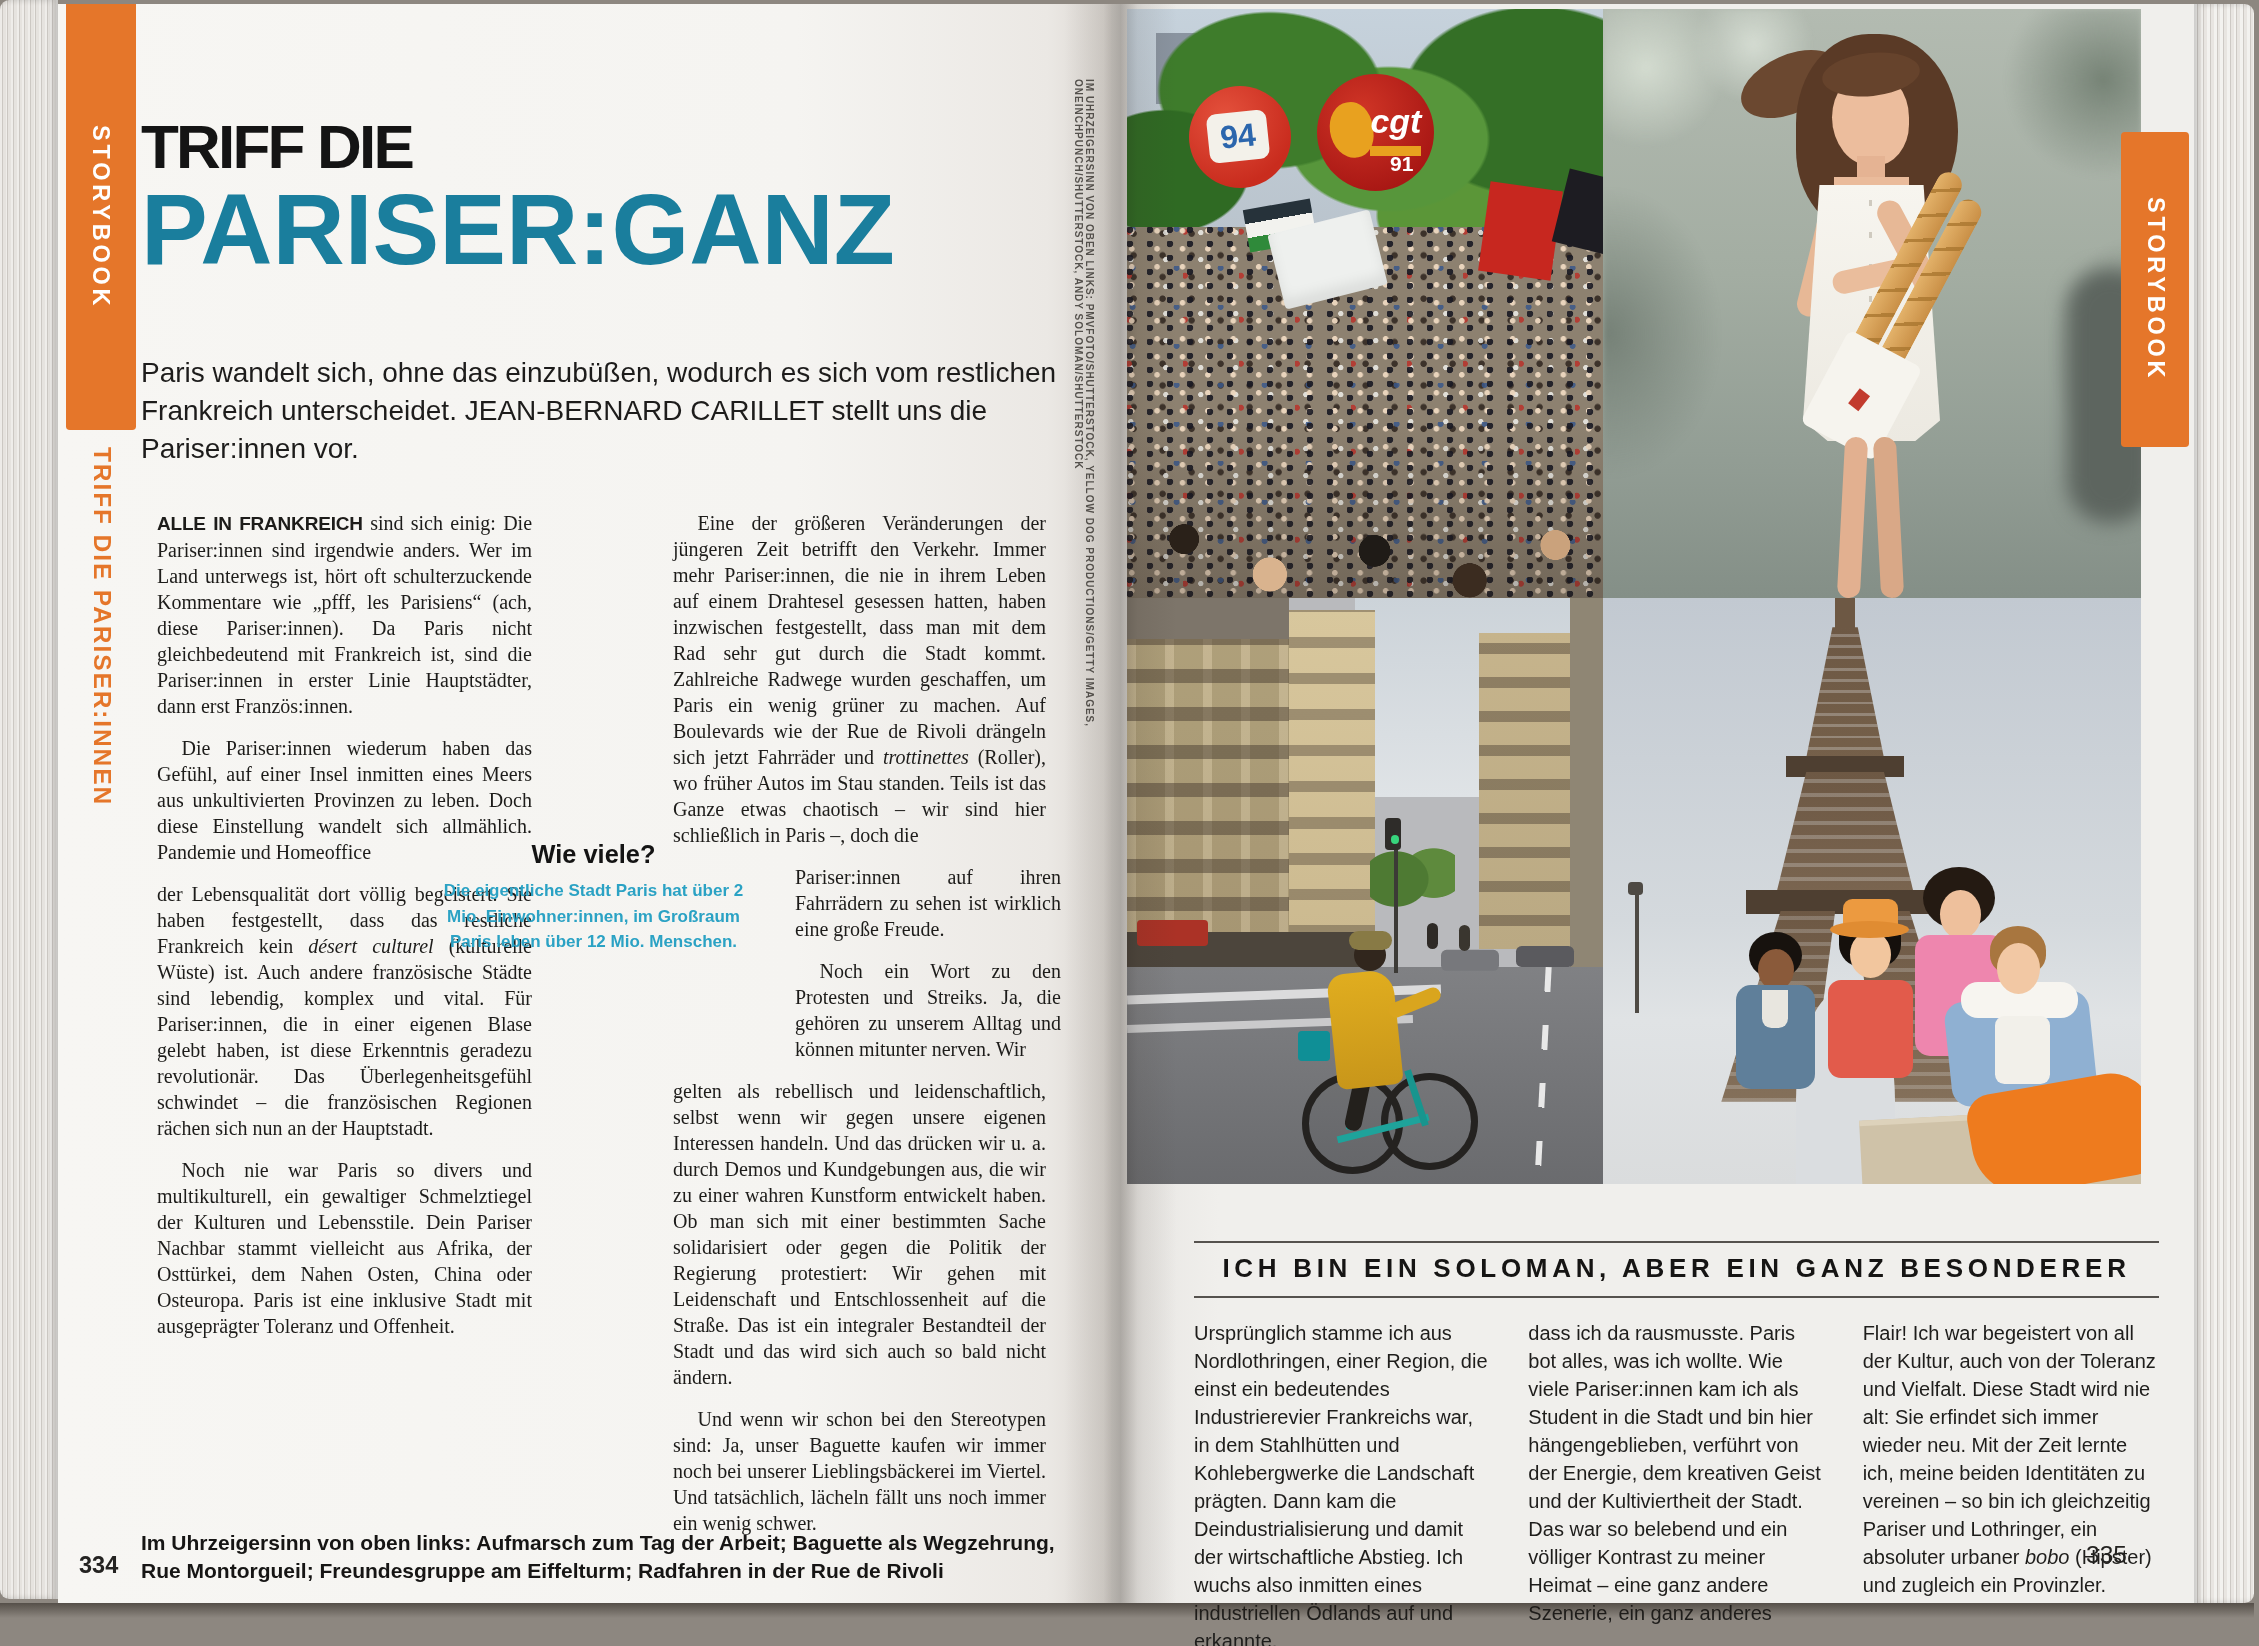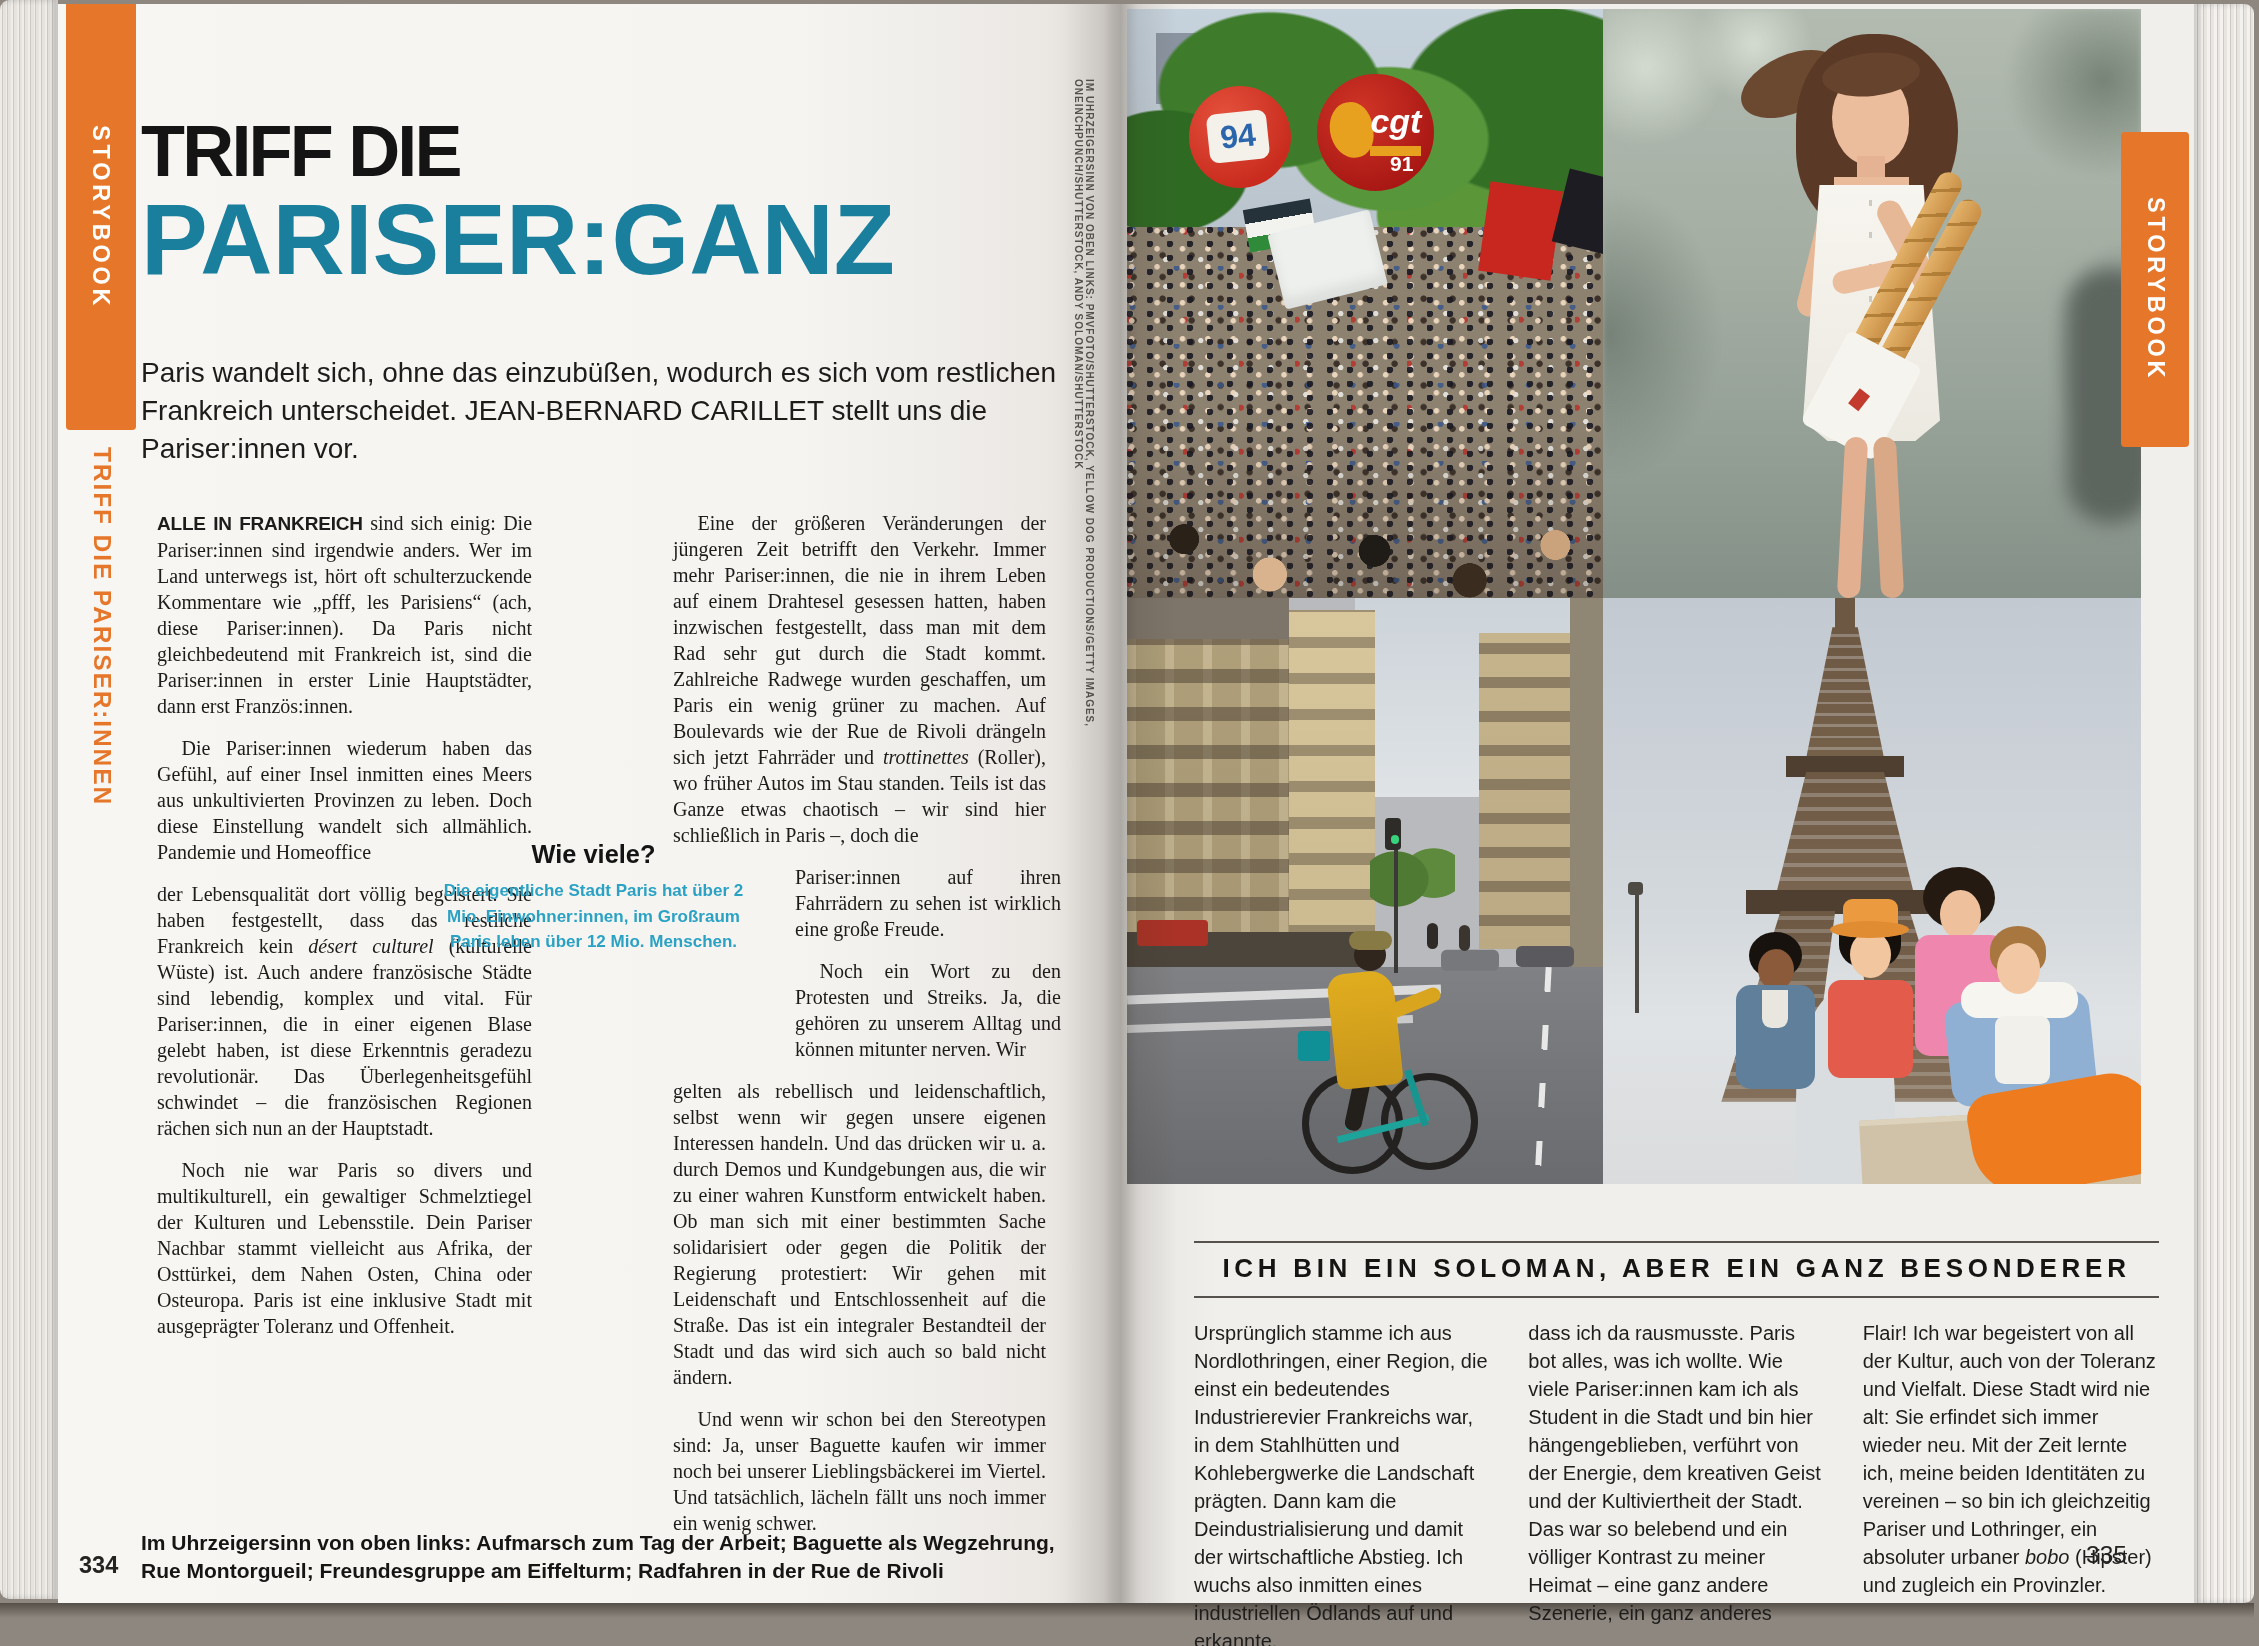--- a/index.html
+++ b/index.html
@@ -28,21 +28,21 @@
   .tab-left{left:7.5px;top:0;width:70px;height:426px;border-radius:0 0 3.8px 3.8px;}
   .tab-right{left:1010px;top:128px;width:68px;height:315px;border-radius:3.8px;}
   .side-title{position:absolute;left:30px;top:443px;writing-mode:vertical-rl;
     font-weight:700;font-size:24.5px;letter-spacing:1.9px;color:#e5762a;}
   .credits{position:absolute;left:1015px;top:75px;height:810px;writing-mode:vertical-rl;
     font-weight:700;font-size:10px;letter-spacing:1px;color:#55524e;}
 
   
   .title{position:absolute;left:83px;top:111px;margin:0;}
   .t1,.t2{display:block;font-weight:700;line-height:1.02;letter-spacing:-2.8px;color:#141414;
-          font-family:"Liberation Sans",sans-serif;font-size:72px;}
+          font-family:"Liberation Sans",sans-serif;font-size:62px;}
   .t2{color:#1a7e9d;font-size:100px;letter-spacing:0;}
   .intro{position:absolute;left:83px;top:350px;width:942px;margin:0;
     font-size:28px;line-height:38px;color:#1d1c1b;}
   .col{position:absolute;top:490px;}
   .col1{left:83px;width:407px;}
   .col2{left:599px;width:405px;}
   .col p{margin:16px;font-family:"Liberation Serif",serif;font-size:20px;line-height:26px;
          text-align:justify;color:#1d1c1a;hyphens:auto;}
   .leadin{font-family:"Liberation Sans",sans-serif;font-weight:700;font-size:19px;letter-spacing:-0.2px;}
   .indent{text-indent:24.5px;}

